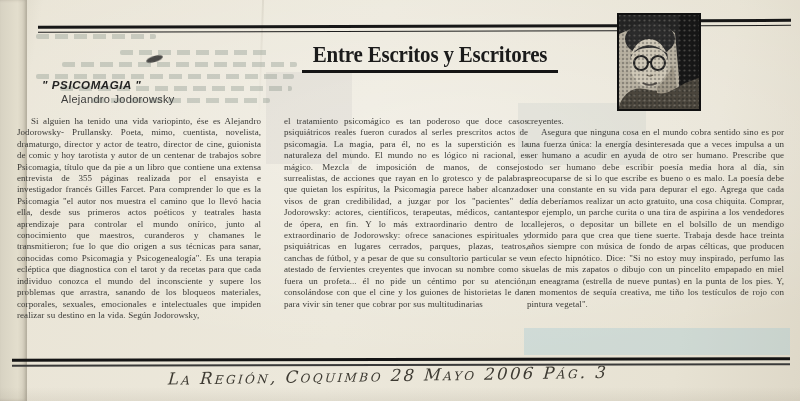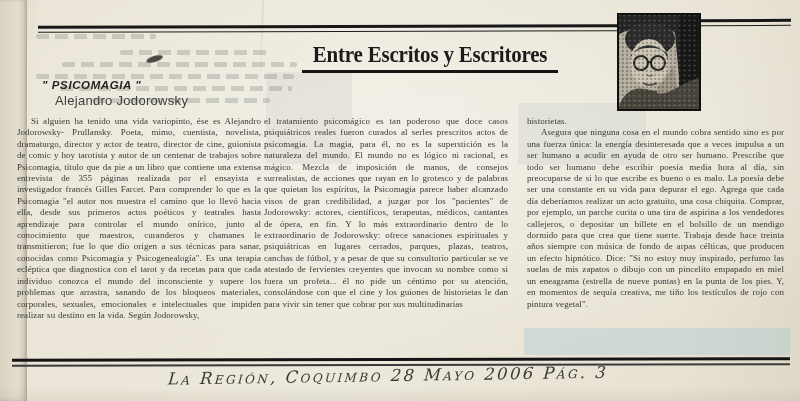--- a/index.html
+++ b/index.html
@@ -30,33 +30,33 @@
     font-family:"Liberation Serif",serif;font-weight:bold;font-size:21px;color:#1b1b1b;
     letter-spacing:-0.2px;transform:scaleY(1.08);white-space:nowrap;
   }
   .masthead-rule{margin:3px auto 0;width:256px;height:4px;border-top:3px solid #151515;box-sizing:border-box;}
   .byline{
     margin-top:4px;font-family:"Liberation Serif",serif;font-style:italic;
     font-size:10.5px;color:#43423e;letter-spacing:0.6px;
   }
   
   .headline{position:absolute;left:42px;top:79px;font-size:11.5px;font-weight:bold;font-style:italic;letter-spacing:0.6px;color:#232323;}
-  .author-line{position:absolute;left:55px;top:93px;font-size:13px;color:#3c3c3c;letter-spacing:0.3px;}
+  .author-line{position:absolute;left:61px;top:93px;font-size:11px;color:#3c3c3c;letter-spacing:0.3px;}
   
   .photo{position:absolute;left:617px;top:13px;width:84px;height:98px;}
   
   .col{
     position:absolute;top:116px;max-height:243px;overflow:hidden;
     font-size:9px;line-height:11.4px;text-align:justify;color:#3a3a37;
     letter-spacing:0.05px;word-spacing:0.4px;font-family:Liberation Serif, serif;
   }
   .col p{margin:0;}
   .col p.indent{text-indent:14px;}
   .col-1{left:17px;width:244px;}
-  .col-2{left:264px;width:244px;}
+  .col-2{left:284px;width:244px;}
   .col-3{left:527px;width:257px;}
   
   .tint{position:absolute;pointer-events:none;}
   .tint-blue-bottom{left:524px;top:328px;width:266px;height:27px;background:rgba(150,195,212,0.30);}
   .tint-gray-col3{left:518px;top:103px;width:128px;height:62px;background:rgba(130,150,160,0.10);}
   .tint-gray-col2{left:266px;top:72px;width:86px;height:92px;background:rgba(110,120,125,0.08);}
   .bleed{position:absolute;opacity:0.45;filter:blur(0.7px);pointer-events:none;}
   .bleed-bar{
     position:absolute;height:5px;border-radius:2px;
     background:repeating-linear-gradient(90deg,rgba(140,152,142,0.85) 0 13px,rgba(140,152,142,0) 13px 19px);
@@ -139,21 +139,21 @@
   <div class="headline">" PSICOMAGIA "</div>
   <div class="author-line">Alejandro Jodorowsky</div>
 
   <div class="col col-1">
     <p class="indent">Si alguien ha tenido una vida variopinto, ése es Alejandro Jodorowsky- Prullansky. Poeta, mimo, cuentista, novelista, dramaturgo, director y actor de teatro, director de cine, guionista de comic y hoy tarotista y autor de un centenar de trabajos sobre Psicomagia, título que da pie a un libro que contiene una extensa entrevista de 355 páginas realizada por el ensayista e investigador francés Gilles Farcet. Para comprender lo que es la Psicomagia "el autor nos muestra el camino que lo llevó hacia ella, desde sus primeros actos poéticos y teatrales hasta aprendizaje para controlar el mundo onírico, junto al conocimiento que maestros, curanderos y chamanes le transmitieron; fue lo que dio origen a sus técnicas para sanar, conocidas como Psicomagia y Psicogenealogía". Es una terapia ecléptica que diagnostica con el tarot y da recetas para que cada individuo conozca el mundo del inconsciente y supere los problemas que arrastra, sanando de los bloqueos materiales, corporales, sexuales, emocionales e intelectuales que impiden realizar su destino en la vida. Según Jodorowsky,</p>
   </div>
   <div class="col col-2">
     <p>el tratamiento psicomágico es tan poderoso que doce casos psiquiátricos reales fueron curados al serles prescritos actos de psicomagia. La magia, para él, no es la superstición es la naturaleza del mundo. El mundo no es lógico ni racional, es mágico. Mezcla de imposición de manos, de consejos surrealistas, de acciones que rayan en lo grotesco y de palabras que quietan los espíritus, la Psicomagia parece haber alcanzado visos de gran credibilidad, a juzgar por los "pacientes" de Jodorowsky: actores, científicos, terapeutas, médicos, cantantes de ópera, en fin. Y lo más extraordinario dentro de lo extraordinario de Jodorowsky: ofrece sanaciones espirituales y psiquiátricas en lugares cerrados, parques, plazas, teatros, canchas de fútbol, y a pesar de que su consultorio particular se ve atestado de fervientes creyentes que invocan su nombre como si fuera un profeta... él no pide un céntimo por su atención, consolándose con que el cine y los guiones de historietas le dan para vivir sin tener que cobrar por sus multitudinarias</p>
   </div>
   <div class="col col-3">
-    <p>historietas.</p>
+    <p>creyentes.</p>
     <p class="indent">Asegura que ninguna cosa en el mundo cobra sentido sino es por una fuerza única: la energía desinteresada que a veces impulsa a un ser humano a acudir en ayuda de otro ser humano. Prescribe que todo ser humano debe escribir poesía media hora al día, sin preocuparse de si lo que escribe es bueno o es malo. La poesía debe ser una constante en su vida para depurar el ego. Agrega que cada día deberíamos realizar un acto gratuito, una cosa chiquita. Comprar, por ejemplo, un parche curita o una tira de aspirina a los vendedores callejeros, o depositar un billete en el bolsillo de un mendigo dormido para que crea que tiene suerte. Trabaja desde hace treinta años siempre con música de fondo de arpas célticas, que producen un efecto hipnótico. Dice: "Si no estoy muy inspirado, perfumo las suelas de mis zapatos o dibujo con un pincelito empapado en miel un eneagrama (estrella de nueve puntas) en la punta de los pies. Y, en momentos de sequía creativa, me tiño los testículos de rojo con pintura vegetal".</p>
   </div>
 
   <div class="rule rule-bottom"></div>
 
   <div class="handwritten">La Región, Coquimbo 28 Mayo 2006 Pág. 3</div>
 
   <div class="paper-bottom-shade"></div>
 </div>
 

